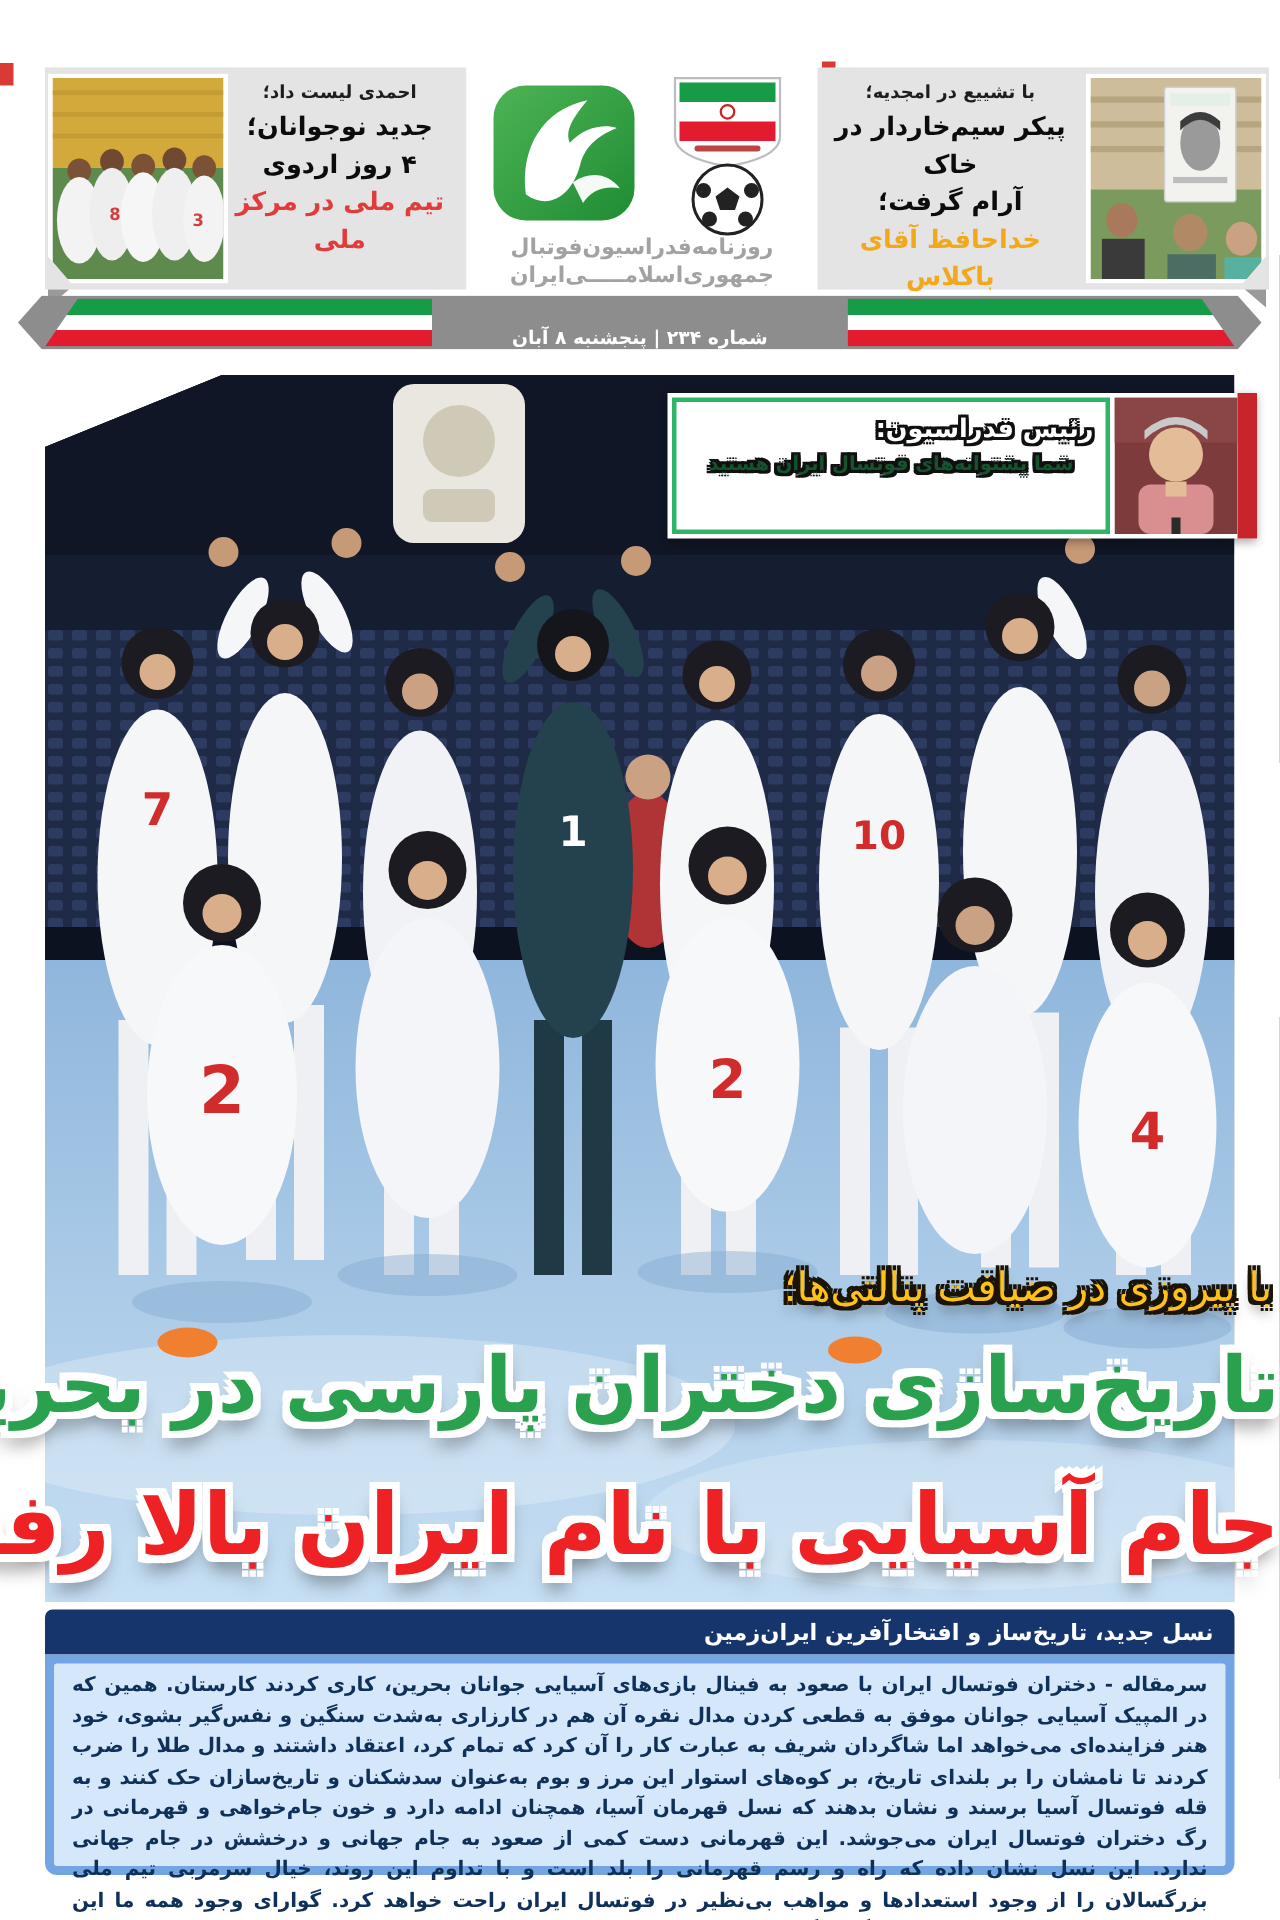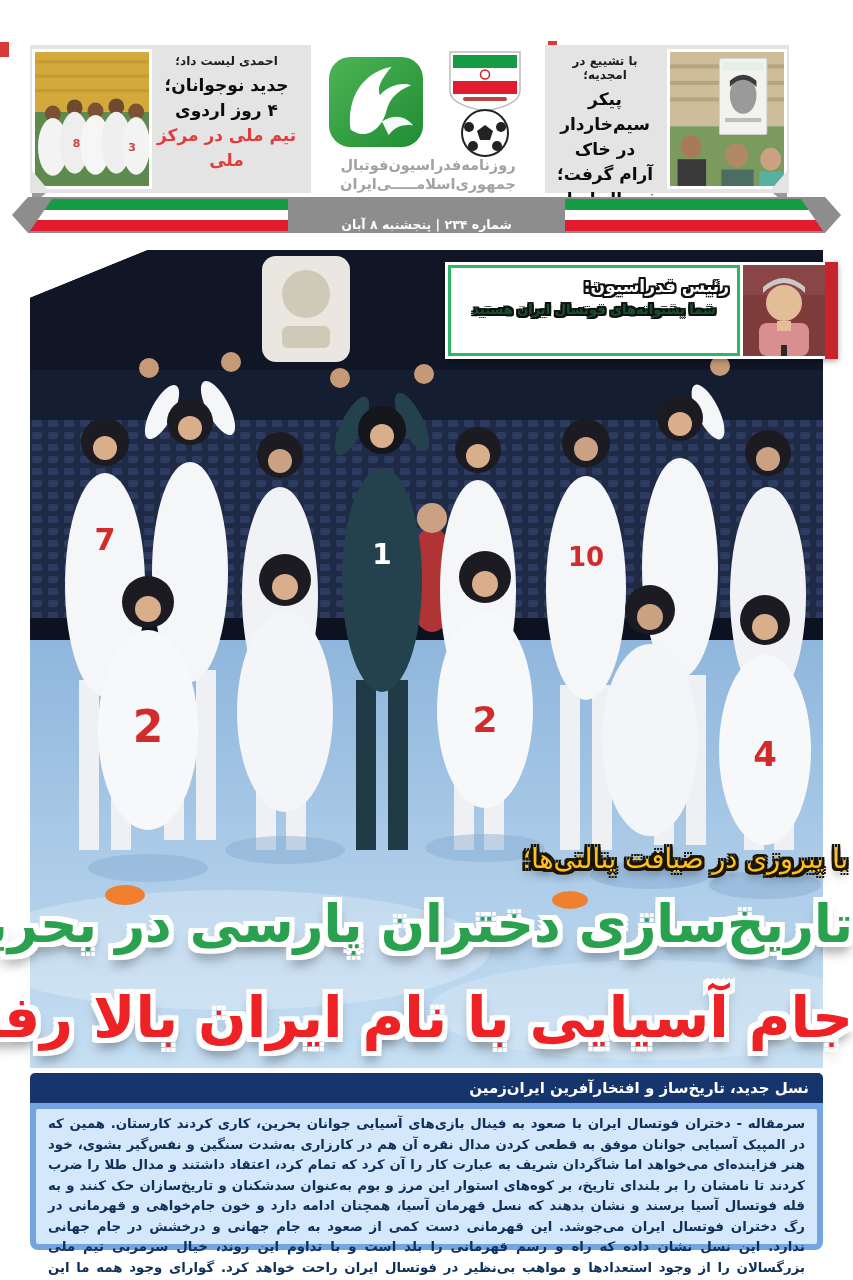--- a/index.html
+++ b/index.html
@@ -1,21 +1,21 @@
 <!DOCTYPE html>
 <html lang="fa"><head>
 <meta charset="utf-8">
 <style>
   html,body{margin:0;padding:0;background:#ffffff;}
   .page{position:relative;width:853px;height:1280px;background:#ffffff;overflow:hidden;
         font-family:"DejaVu Sans",sans-serif;}
   
   .panel{position:absolute;top:45px;height:148px;background:#e4e4e4;}
   .panel-left{left:30px;width:281px;}
-  .panel-right{left:545px;width:244px;}
+  .panel-right{left:545px;width:301px;}
   .panel-photo{position:absolute;top:4px;bottom:4px;width:120px;background:#fff;padding:3px;box-sizing:border-box;}
   .panel-photo svg{width:100%;height:100%;display:block;}
   .panel-left .panel-photo{left:2px;clip-path:polygon(0 0,100% 0,100% 100%,13% 100%,0 87%);}
   .panel-right .panel-photo{right:2px;clip-path:polygon(0 0,100% 0,100% 87%,87% 100%,0 100%);}
   .fold{position:absolute;width:0;height:0;border-style:solid;}
   .fold-left{left:2px;bottom:-12px;border-width:12px 14px 0 0;border-color:#9a9a9a transparent transparent transparent;}
   .fold-right{right:2px;bottom:-12px;border-width:0 14px 12px 0;border-color:transparent #9a9a9a transparent transparent;}
   .panel-text{position:absolute;top:9px;direction:rtl;text-align:center;}
   .panel-left .panel-text{left:118px;right:6px;}
   .panel-right .panel-text{left:6px;right:130px;}
@@ -174,20 +174,21 @@
           <rect x="54" y="114" width="34" height="16" fill="#4b6d64"></rect>
         <circle cx="106" cy="104" r="11" fill="#caa183"></circle>
           <rect x="94" y="116" width="26" height="14" fill="#57b0a0"></rect>
       </svg>
     </div>
     <div class="fold fold-right"></div>
     <div class="panel-text">
       <div class="kicker-sm">با تشییع در امجدیه؛</div>
       <div class="head-line">پیکر سیم‌خاردار در خاک</div>
       <div class="head-line">آرام گرفت؛</div>
+      <div class="head-line hl-yellow">خداحافظ آقای باکلاس</div>
       <div class="head-line">فوتبال ایران</div>
     </div>
   </div>
 
   <div class="date-bar">
     <div class="date-bar-bg"></div>
     <div class="flag flag-left">
       <div class="stripe stripe-g"></div>
         <div class="stripe stripe-w"></div>
         <div class="stripe stripe-r"></div>

